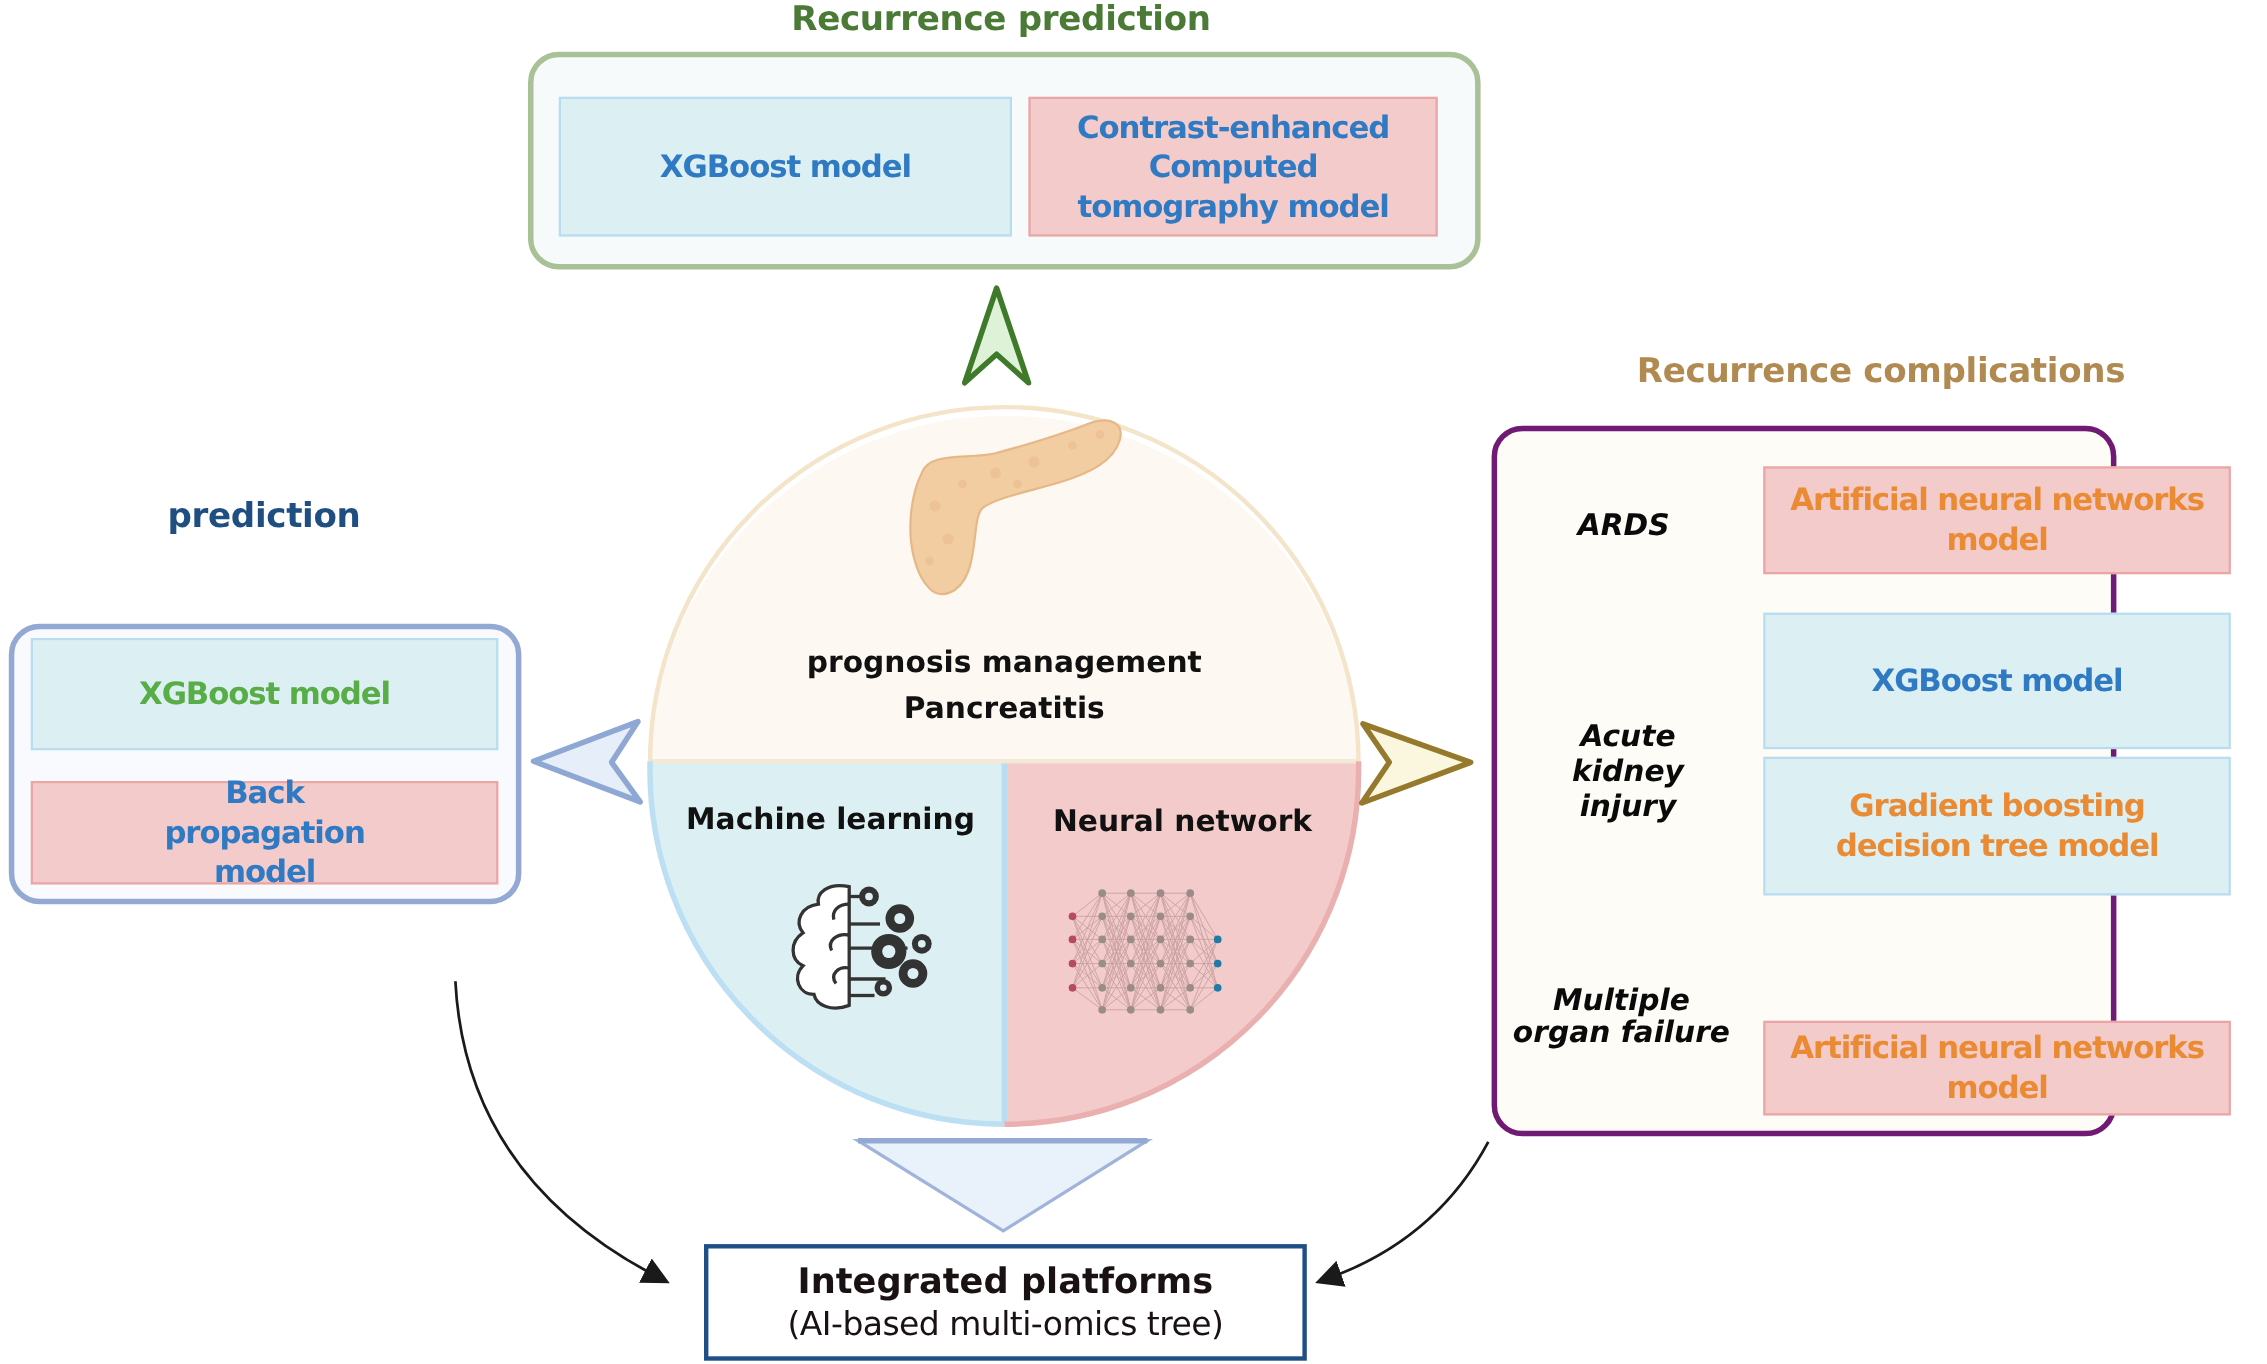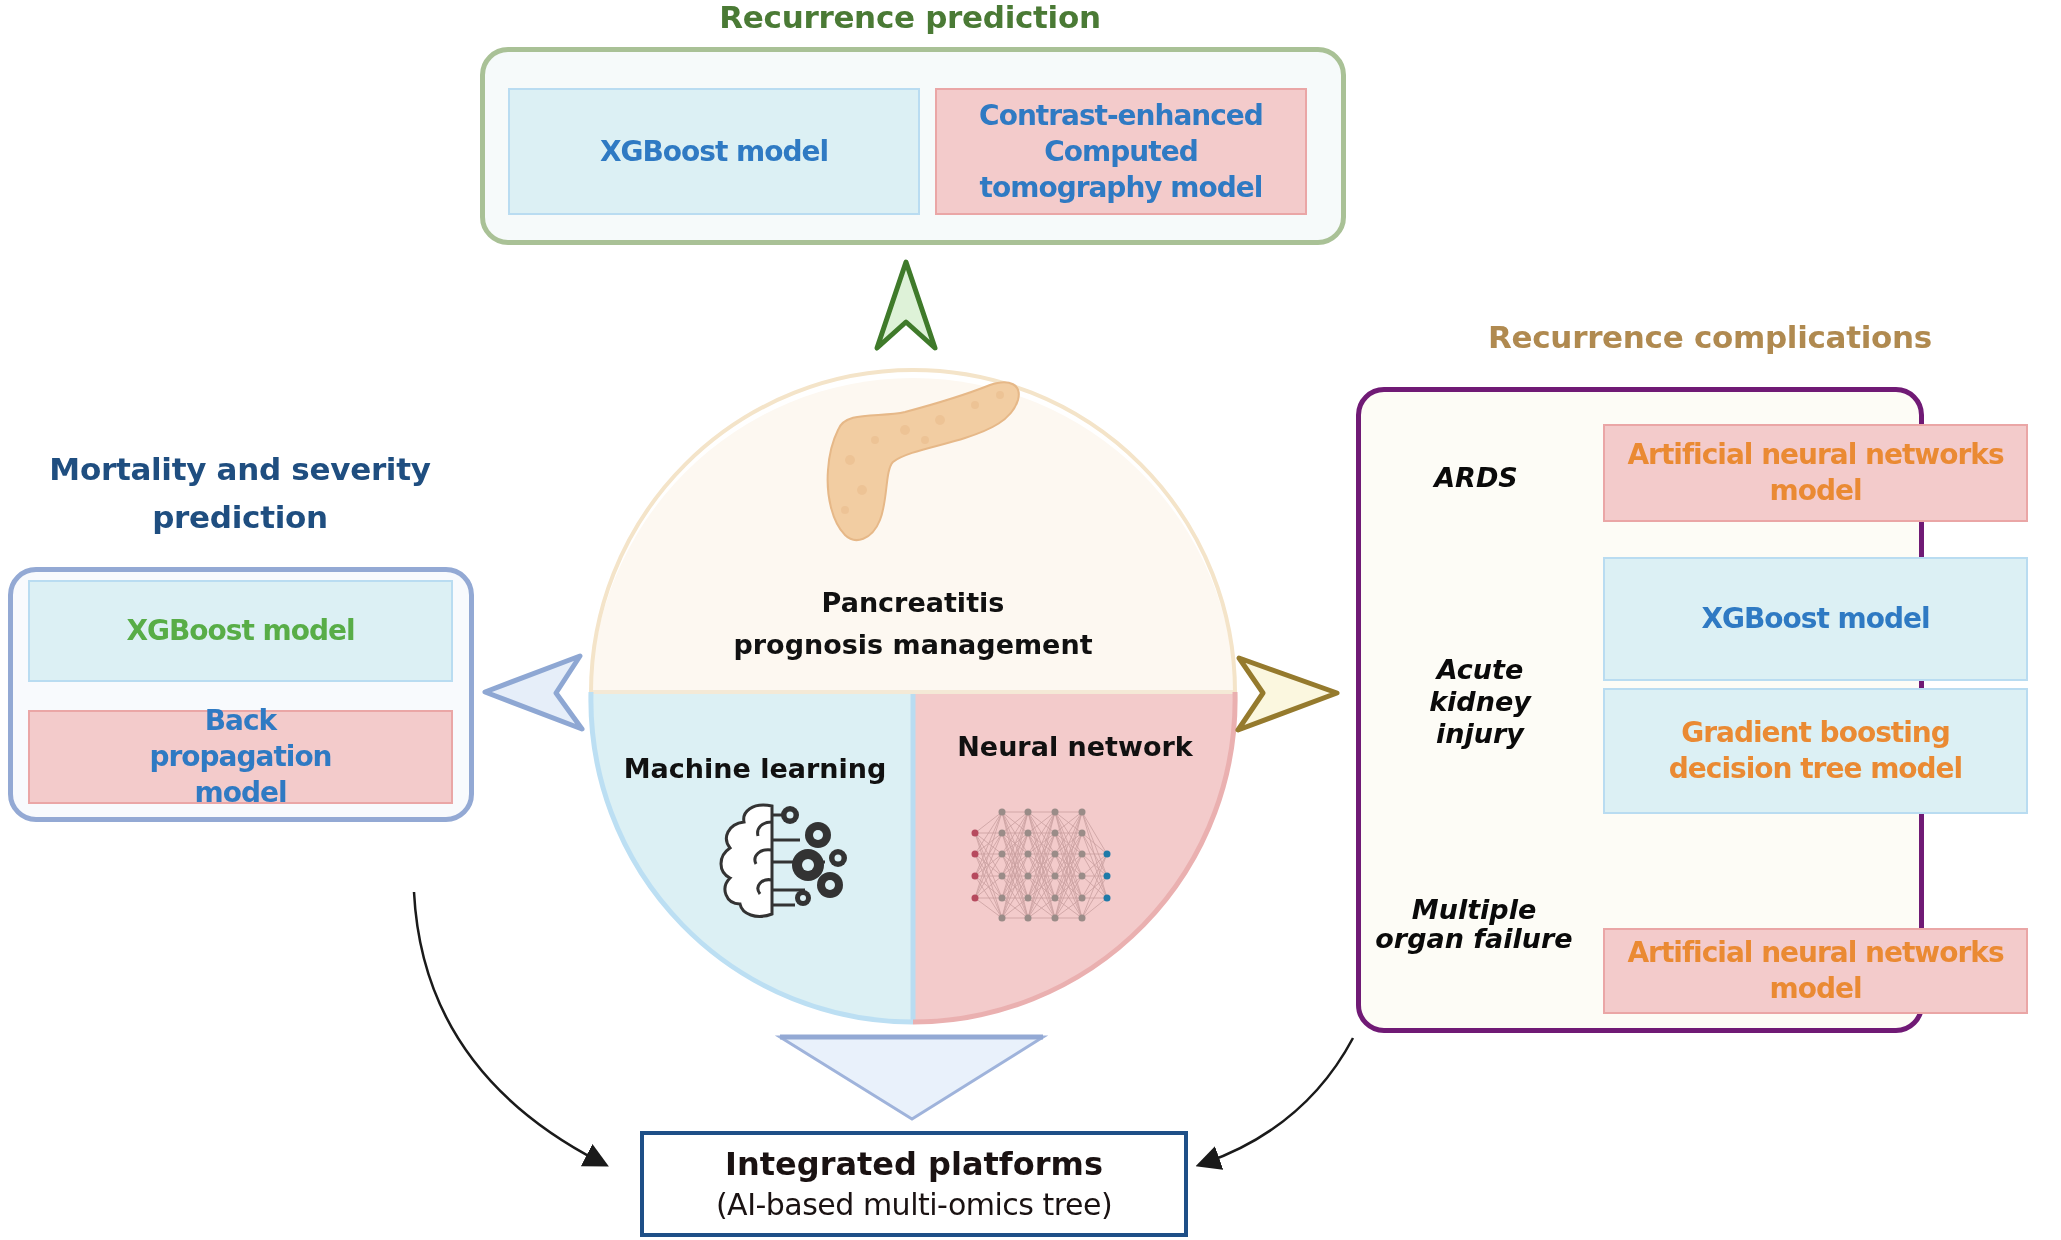--- a/index.html
+++ b/index.html
@@ -277,34 +277,33 @@
   <path d="M1337,693 L1239,658 L1263,693 L1238,730 Z" fill="#fbf7df" stroke="#957a2d" stroke-width="5" stroke-linejoin="round"></path>
 
   <path d="M780,1037 L1043,1037 L912,1119 Z" fill="#e9f1fb" stroke="#9fb3db" stroke-width="3"></path>
   <line x1="780" y1="1037" x2="1043" y2="1037" stroke="#93a9d4" stroke-width="5"></line>
 
   <path d="M414,892 C420,1010 480,1100 600,1162" fill="none" stroke="#1a1a1a" stroke-width="2.5" marker-end="url(#arrowHead)"></path>
   <path d="M1353,1038 C1320,1100 1270,1140 1205,1163" fill="none" stroke="#1a1a1a" stroke-width="2.5" marker-end="url(#arrowHead)"></path>
 </svg>
 
 <div class="circle-label" style="left:713px; top:582px; width:400px; line-height:42px;">
+  <div>prognosis management</div>
   <div>Pancreatitis</div>
-  <div>prognosis management</div>
-</div>
-<div class="circle-label" style="left:610px; top:730px; width:290px;margin-top:23px;">Machine learning</div>
+</div>
+<div class="circle-label" style="left:610px; top:730px; width:290px;">Machine learning</div>
 <div class="circle-label" style="left:925px; top:731px; width:300px;">Neural network</div>
 
 <div class="heading" style="left:560px; top:-7px; width:700px; color:#4a7a35;">Recurrence prediction</div>
 <div class="panel" style="left:480px; top:47px; width:866px; height:198px; border:5px solid #a9c196; background:#f6fafa;">
   <div class="cell blue-bg t-blue" style="left:23px; top:36px; width:412px; height:127px;">XGBoost model</div>
   <div class="cell pink-bg t-blue" style="left:450px; top:36px; width:372px; height:127px; padding:0 20px;">Contrast-enhanced Computed tomography model</div>
 </div>
 
 <div class="heading" style="left:20px; top:445px; width:440px; color:#1f4e80;">
-  <div>Mortality and severity</div>
   <div>prediction</div>
 </div>
 <div class="panel" style="left:8px; top:567px; width:466px; height:255px; border:5px solid #93a9d4; background:#f8fafd;">
   <div class="cell blue-bg t-green" style="left:15px; top:8px; width:425px; height:102px;">XGBoost model</div>
   <div class="cell pink-bg t-blue" style="left:15px; top:138px; width:425px; height:94px; padding:0 80px;">Back propagation model</div>
 </div>
 
 <div class="heading" style="left:1440px; top:313px; width:540px; color:#b08a50;">Recurrence complications</div>
 <div class="panel" style="left:1356px; top:387px; width:568px; height:646px; border:5px solid #701a75; background:#fdfcf6;">
   <div class="cond" style="left:0px; top:70px;">ARDS</div>

